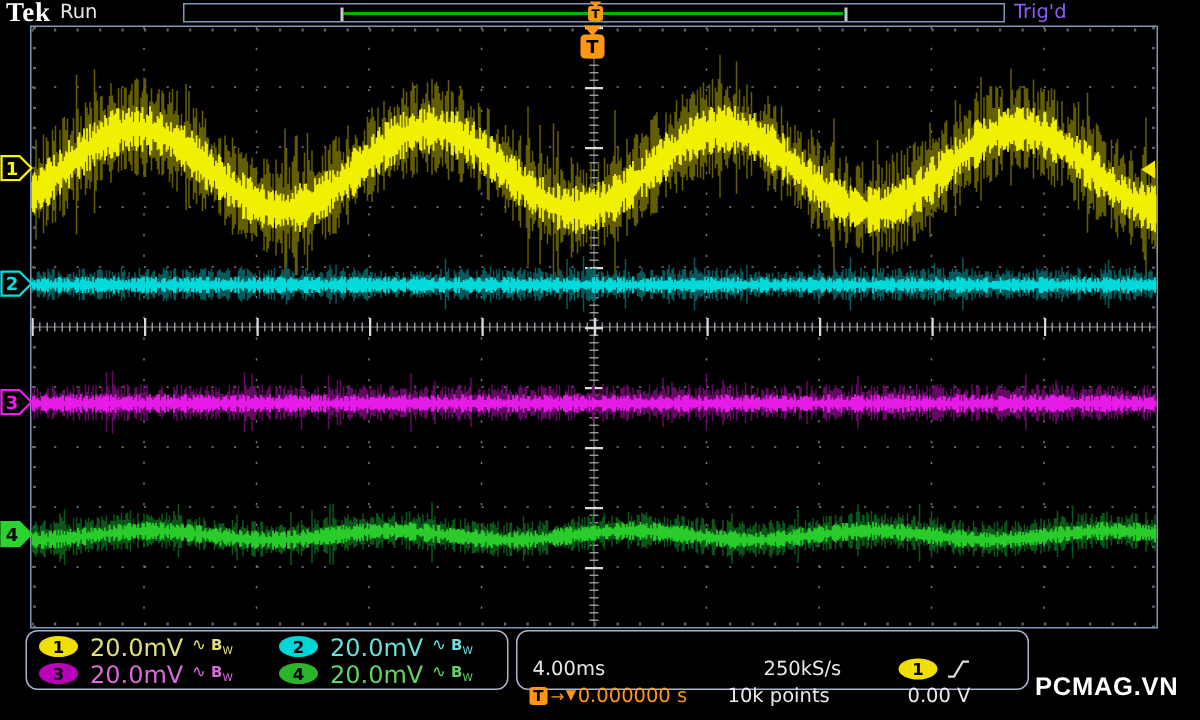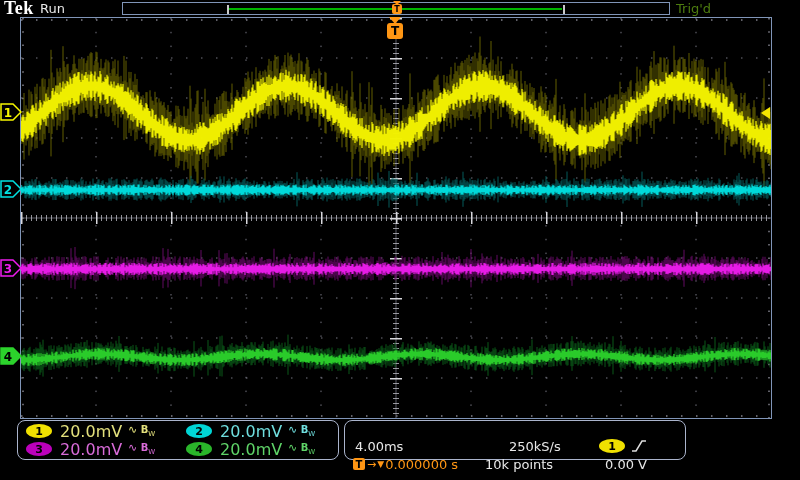--- a/index.html
+++ b/index.html
@@ -4,21 +4,21 @@
 <style>
   * { margin:0; padding:0; box-sizing:border-box; }
   html,body { width:800px; height:480px; background:#000; overflow:hidden;
               font-family:"DejaVu Sans", sans-serif; }
   #screen { position:relative; width:724px; height:480px; background:#000; }
 
   
   #brand { position:absolute; left:4px; top:-2px; color:#fff;
            font:bold 18px "Liberation Serif", serif; letter-spacing:.5px; }
   #acq-status { position:absolute; left:40px; top:1px; color:#e8e8e8; font-size:13px;text-align:right; }
-  #trig-status { position:absolute; left:676px; top:1px; color:#4d7c0f; font-size:13px; }
+  #trig-status { position:absolute; left:676px; top:1px; color:#8b5cf6; font-size:13px; }
 
   #record-bar { position:absolute; left:122px; top:2px; width:548px; height:13px;
                 border:1px solid #8095b8; background:#000; }
   #record-line { position:absolute; left:106px; top:5px; width:333px; height:2px; background:#00b400; }
   .bracket { position:absolute; top:2px; width:2px; height:9px; background:#c8c8c8; }
   #bracket-l { left:104px; } #bracket-r { left:440px; }
   #record-trig { position:absolute; left:268px; top:-2px; width:12px;
                  display:flex; flex-direction:column; align-items:center; }
   #record-trig .tri { width:0; height:0; border-left:4px solid transparent;
                       border-right:4px solid transparent; border-top:4px solid #ff9614; }
@@ -196,13 +196,14 @@
         <span class="tbox">T</span>
         <span class="arr">→</span>
         <span class="tri">▼</span>
         <span>0.000000 s</span>
       </span>
       <span class="h-points">10k points</span>
       <span class="h-level">0.00 V</span>
     </div>
   </div>
 
+  <span id="watermark">PCMAG.VN</span>
 </div>
 
 </body></html>

